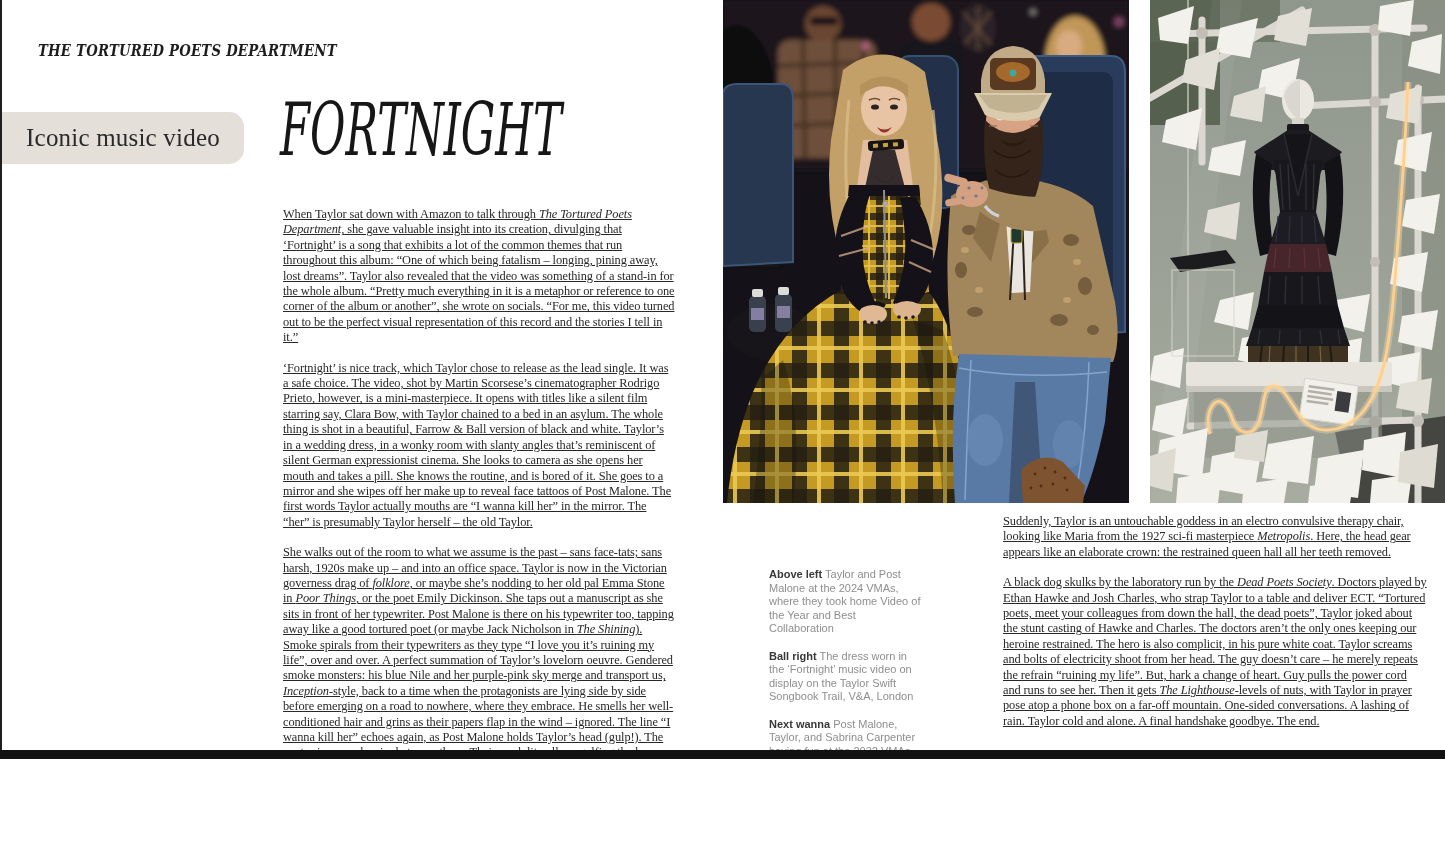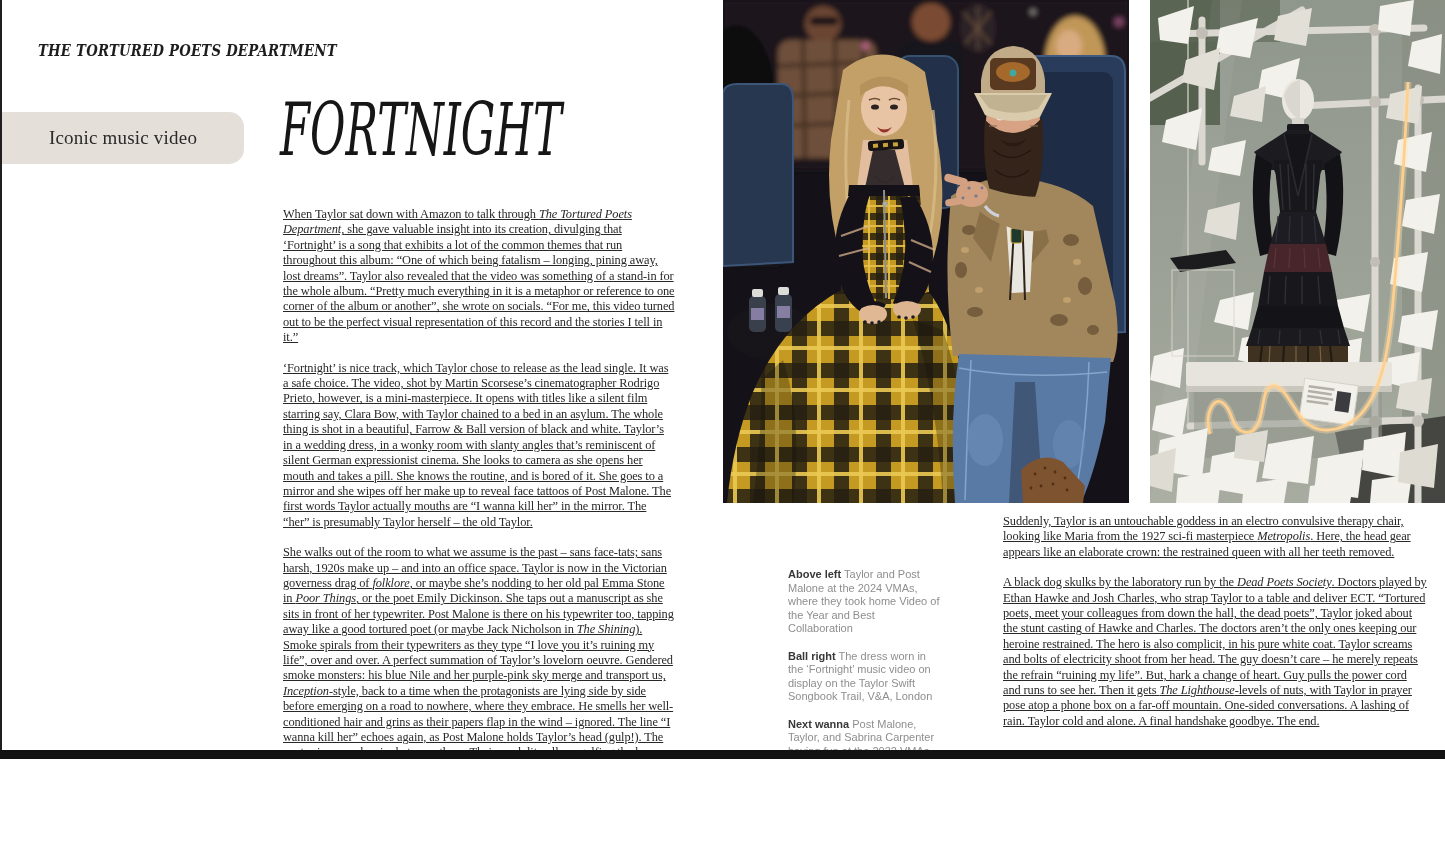--- a/index.html
+++ b/index.html
@@ -8,39 +8,39 @@
           font-family:"Liberation Serif", serif;color:#262626;}
   .left-edge{position:absolute;left:0;top:0;width:2px;height:864px;background:#1f1f1f;}
   .bottom-bar{position:absolute;left:0;bottom:0;width:1445px;height:9px;background:#121212;}
 
   .running-header{position:absolute;left:38px;top:40px;font-family:"DejaVu Serif",serif;
           font-style:italic;font-weight:700;font-size:17px;color:#1d1d1d;white-space:nowrap;
           transform:scaleX(0.78);transform-origin:left top;letter-spacing:0.3px;}
 
   .section-tag{position:absolute;left:2px;top:112px;width:242px;height:52px;background:#e5dfda;
           border-radius:0 15px 15px 0;display:flex;align-items:center;justify-content:center;
-          font-size:19px;color:#2a2a2a;letter-spacing:0.2px;}
+          font-size:25px;color:#2a2a2a;letter-spacing:0.2px;}
 
   .chapter-title{position:absolute;left:280px;top:94px;margin:0;font-family:"DejaVu Serif",serif;
           font-style:italic;font-weight:400;font-size:72px;line-height:1;color:#161616;
           white-space:nowrap;transform:scaleX(0.60);transform-origin:left top;letter-spacing:0px;}
 
   .col{position:absolute;font-size:12.4px;line-height:15.4px;color:#282828;text-align:left;
           letter-spacing:-0.1px;text-decoration:underline;}
   .col p{margin:0 0 15px 0;}
   .col em{font-style:italic;}
   .col-left{left:283px;top:207px;width:392px;}
   .col-right{left:1003px;top:514px;width:424px;}
 
   .photo{position:absolute;margin:0;padding:0;top:0;height:503px;overflow:hidden;}
   .photo svg{display:block;width:100%;height:100%;}
   .photo-left{left:723px;width:406px;}
   .photo-right{left:1150px;width:295px;}
 
-  .captions{position:absolute;left:788px;top:568px;width:152px;
+  .captions{position:absolute;left:769px;top:568px;width:152px;
           font-family:"Liberation Sans",sans-serif;font-size:11px;line-height:13.5px;color:#8e8e8e;}
   .captions p{margin:0 0 14px 0;}
   .captions b{color:#383838;font-weight:700;}
 
   .page-num{position:absolute;top:789px;font-family:"DejaVu Serif",serif;font-size:27px;
           color:#1a1a1a;line-height:1;}
   .page-num-left{left:37px;transform:scaleX(0.62);transform-origin:left top;}
   .page-num-right{right:28px;transform:scaleX(0.62);transform-origin:right top;}
 </style>
 </head>
@@ -443,21 +443,21 @@
     </svg>
   </figure>
 
   <div class="captions">
     <p class="cap"><b>Above left</b> <span>Taylor and Post Malone at the 2024 VMAs, where they took home Video of the Year and Best Collaboration</span></p>
     <p class="cap"><b>Ball right</b> <span>The dress worn in the ‘Fortnight’ music video on display on the Taylor Swift Songbook Trail, V&amp;A, London</span></p>
     <p class="cap"><b>Next wanna</b> <span>Post Malone, Taylor, and Sabrina Carpenter having fun at the 2032 VMAs.</span></p>
   </div>
 
   <div class="col col-right">
-    <p><span>Suddenly, Taylor is an untouchable goddess in an electro convulsive therapy chair, looking like Maria from the 1927 sci-fi masterpiece </span><em>Metropolis</em><span>. Here, the head gear appears like an elaborate crown: the restrained queen with all her teeth removed.</span></p>
+    <p><span>Suddenly, Taylor is an untouchable goddess in an electro convulsive therapy chair, looking like Maria from the 1927 sci-fi masterpiece </span><em>Metropolis</em><span>. Here, the head gear appears like an elaborate crown: the restrained queen hall all her teeth removed.</span></p>
     <p><span>A black dog skulks by the laboratory run by the </span><em>Dead Poets Society</em><span>. Doctors played by Ethan Hawke and Josh Charles, who strap Taylor to a table and deliver ECT. “Tortured poets, meet your colleagues from down the hall, the dead poets”, Taylor joked about the stunt casting of Hawke and Charles. The doctors aren’t the only ones keeping our heroine restrained. The hero is also complicit, in his pure white coat.  Taylor screams and bolts of electricity shoot from her head. The guy doesn’t care – he merely repeats the refrain “ruining my life”. But, hark a change of heart. Guy pulls the power cord and runs to see her. Then it gets </span><em>The Lighthouse</em><span>-levels of nuts, with Taylor in prayer pose atop a phone box on a far-off mountain. One-sided conversations. A lashing of rain. Taylor cold and alone. A final handshake goodbye. The end.</span></p>
   </div>
 
   <div class="page-num page-num-left">216</div>
   <div class="page-num page-num-right">217</div>
 
   <div class="bottom-bar"></div>
 </div>
 
 </body></html>

